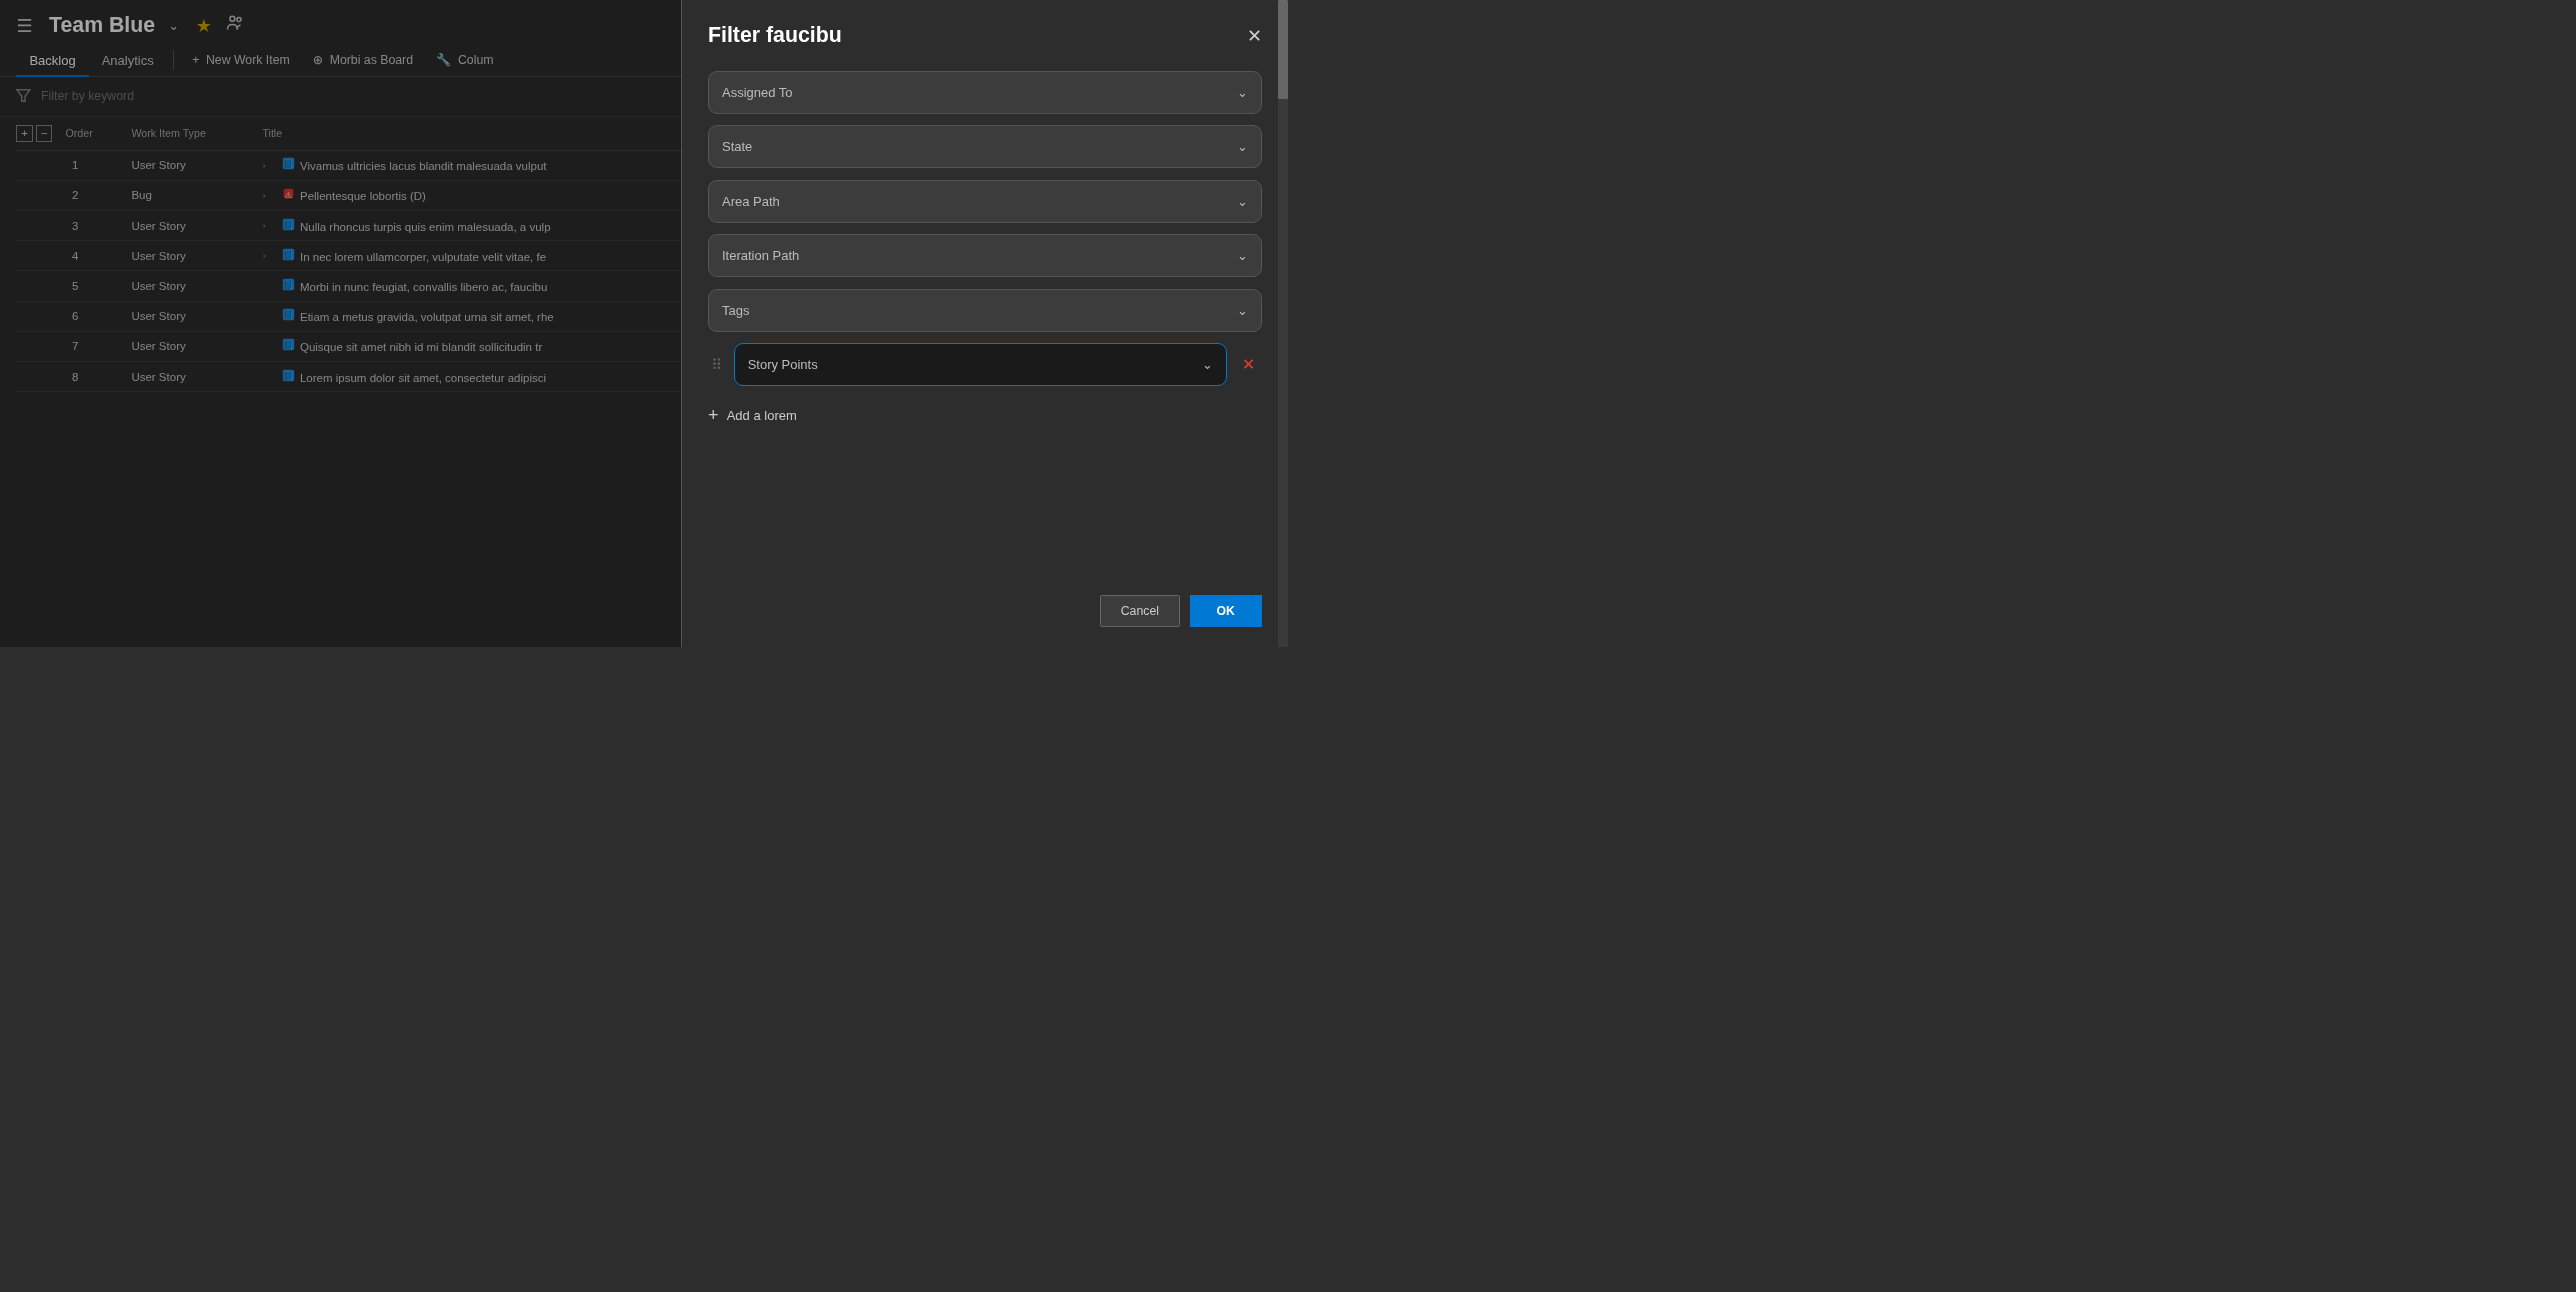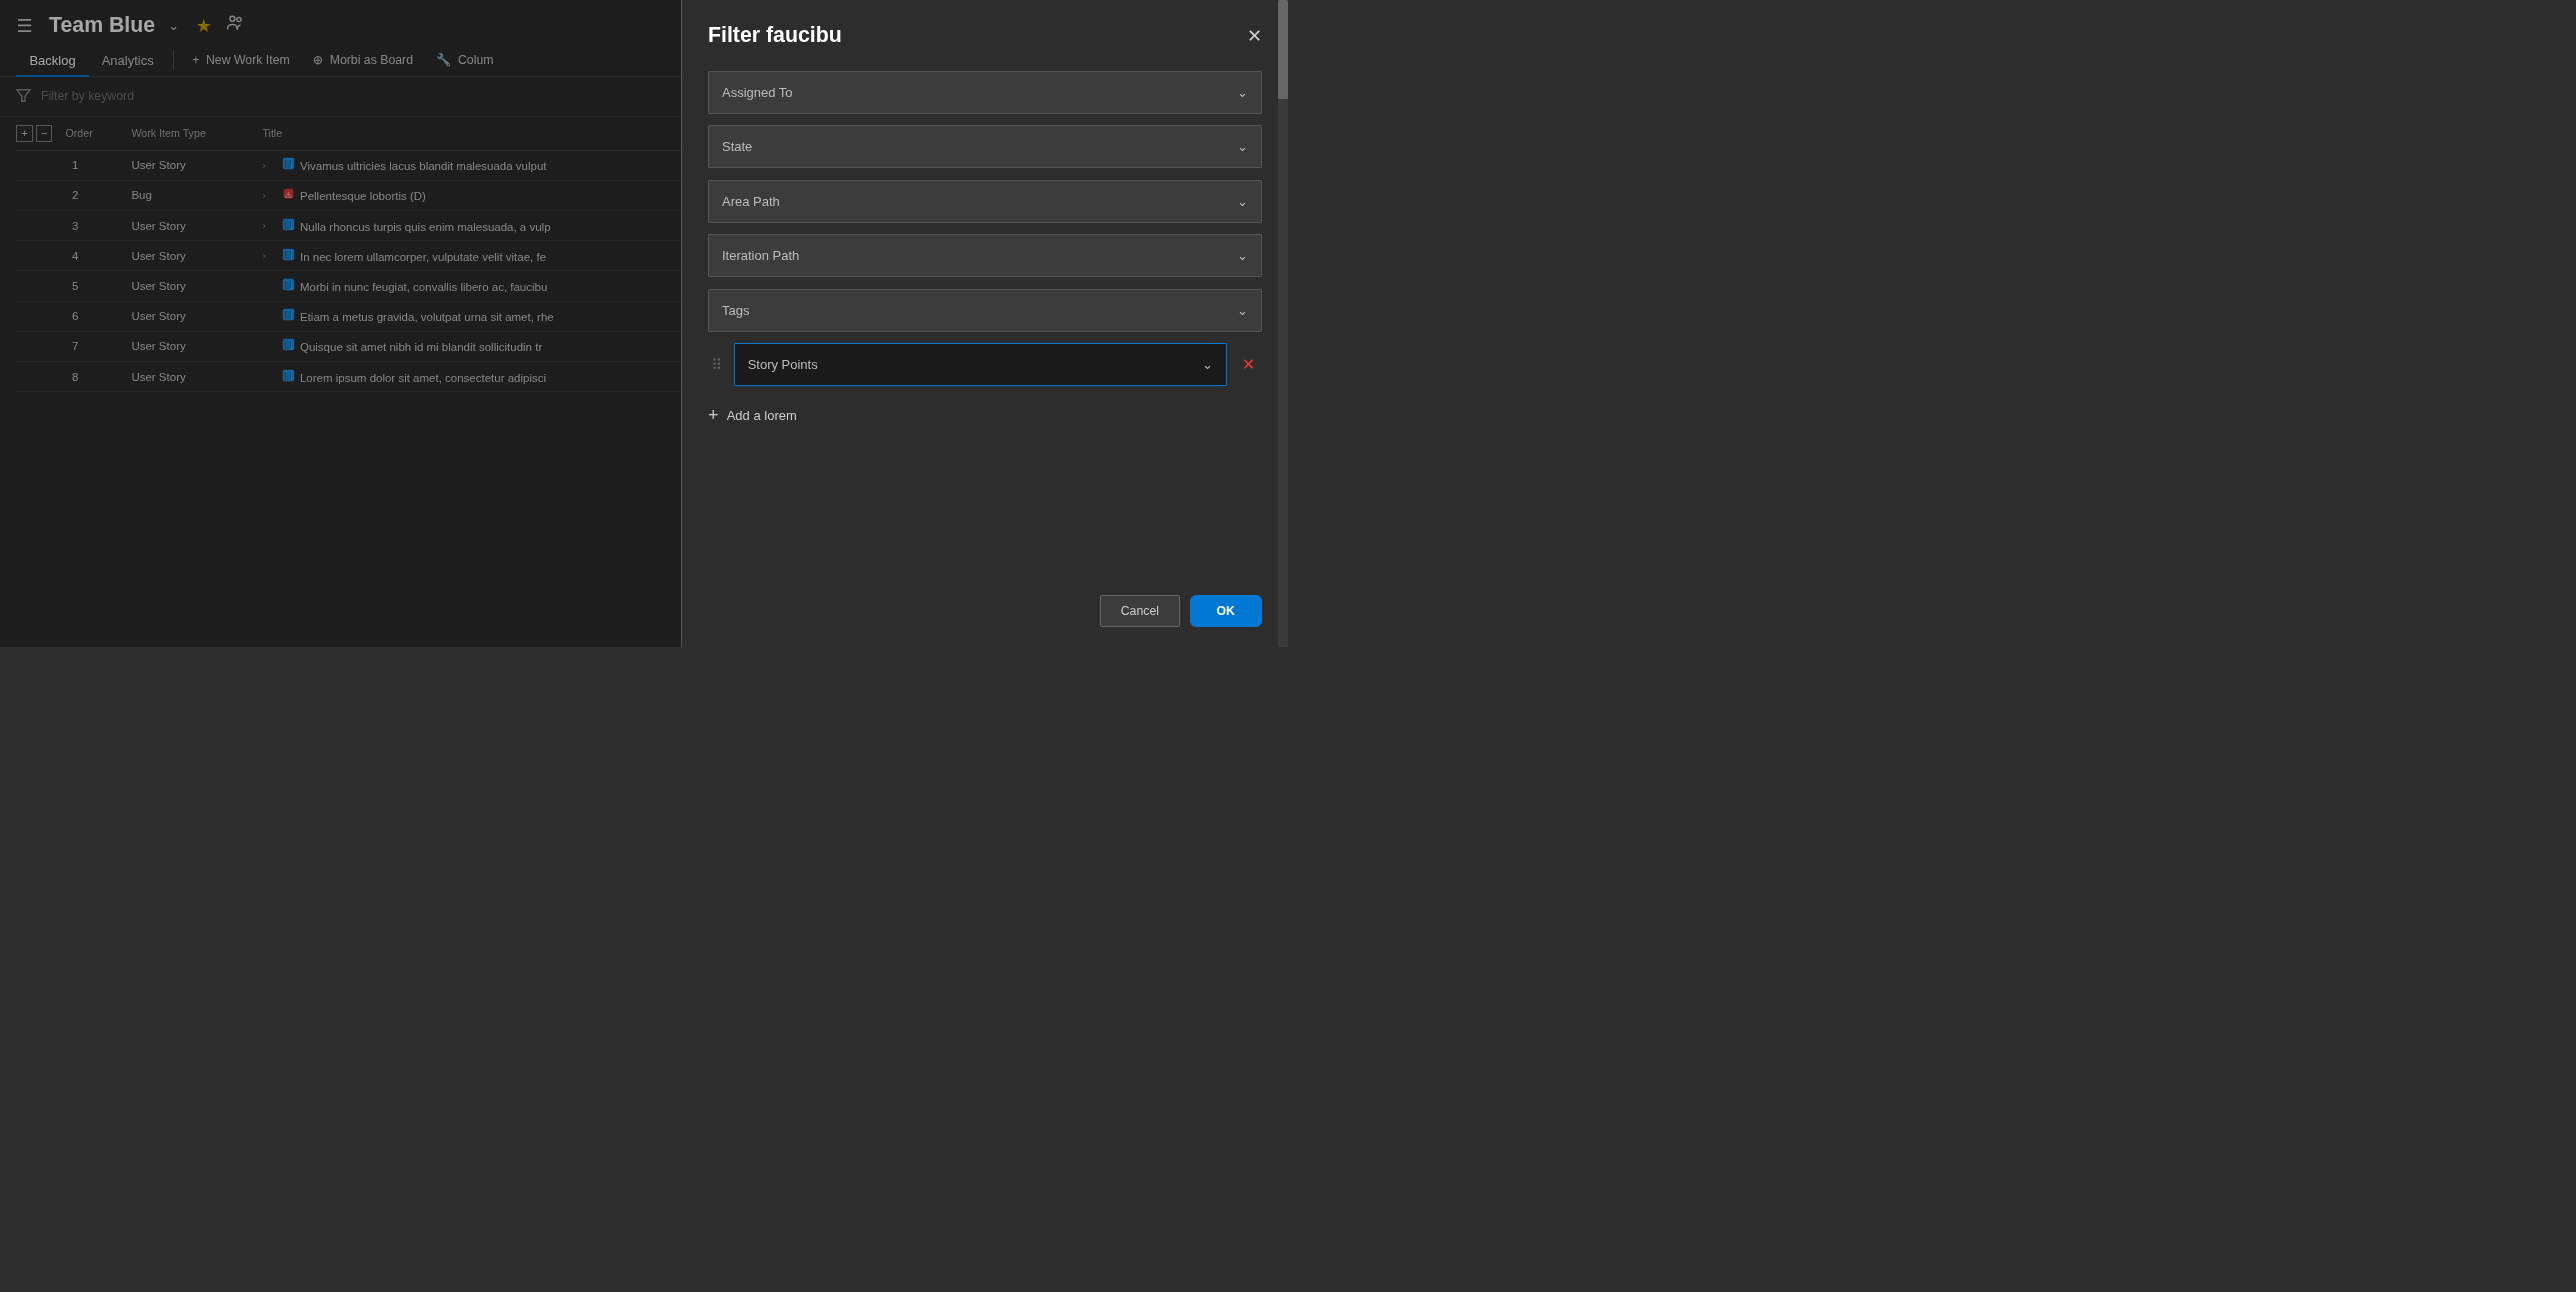--- a/index.html
+++ b/index.html
@@ -240,21 +240,21 @@
     }
 
     .filter-dropdown {
       display: flex;
       align-items: center;
       justify-content: space-between;
       padding: 0 13px;
       height: 43px;
       background: #3c3c3c;
       border: 0.8px solid #555;
-      border-radius: 1px;
+      border-radius: 9px;
       cursor: pointer;
       color: #bbb;
       font-size: 13px;
     }
 
     .filter-dropdown.active-filter {
       border: 1.6px solid #0078d4;
       background: #1a1a1a;
     }
 
@@ -310,21 +310,21 @@
       cursor: pointer;
       border-radius: 1.6px;
     }
     .btn-ok {
       padding: 8.2px 26px;
       background: #0078d4;
       border: 0.8px solid #0078d4;
       color: #fff;
       font-size: 12.3px;
       cursor: pointer;
-      border-radius: 6px;
+      border-radius: 0;
       font-weight: 600;
     }
   </style>
 </head>
 <body>
 
 <div class="main-area">
 
   <div class="header-bar">
     <span class="hamburger-icon">☰</span>

